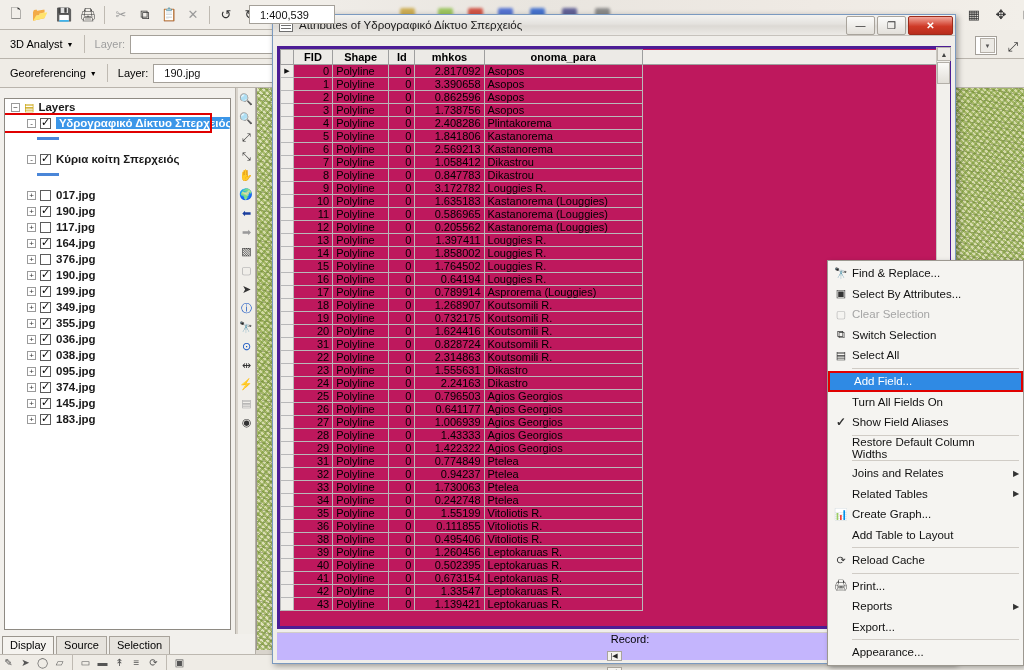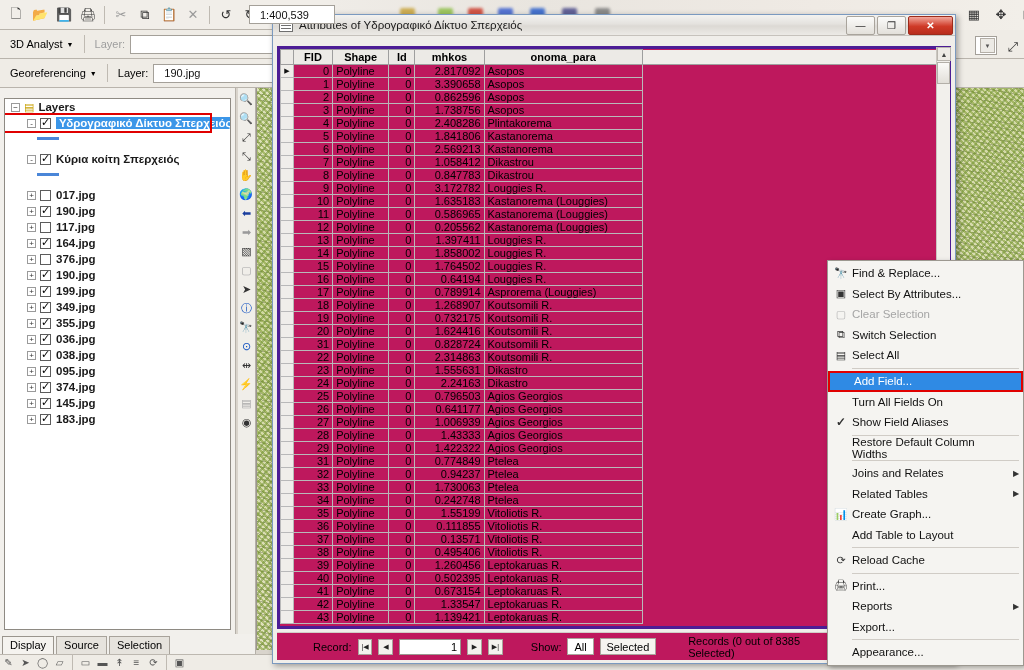--- a/index.html
+++ b/index.html
@@ -203,22 +203,22 @@
   }
   .vs-thumb {
     width: 13px; height: 22px; margin: 1px auto 0;
     background: linear-gradient(180deg,#fbfaf8,#e2dfd9);
     border: 1px solid #b3afa8;
   }
 
   .win-status {
     position: absolute; left: 4px; right: 4px; bottom: 3px; height: 28px;
     display: flex; align-items: center; gap: 6px;
-    background: #be185d; border-top:1px solid #d2cec8; padding: 0 4px;
-    font-size: 11px; color: #000;
+    background: #c4b5fd; border-top:1px solid #d2cec8; padding: 0 4px;
+    font-size: 11px; color: #000; flex-direction: column;
   }
   .navbtn {
     width: 15px; height: 16px; border: 1px solid #a9a49c; background: #f4f2ee;
     display: flex; align-items: center; justify-content: center; font-size: 7px; color: #222;
   }
   .recinput {
     width: 62px; height: 16px; background: #fff; border: 1px solid #9b968f;
     text-align: right; padding-right: 3px; font-size: 11px; line-height: 15px;
   }
   .showbtn {
@@ -818,29 +818,20 @@
               <td class="c-sel"></td>
               <td class="c-fid">36</td>
               <td class="c-shape">Polyline</td>
               <td class="c-id">0</td>
               <td class="c-mhkos">0.111855</td>
               <td class="c-onoma">Vitoliotis R.</td>
               <td class="c-pad"></td>
             </tr>
             <tr>
               <td class="c-sel"></td>
-              <td class="c-fid">37</td>
-              <td class="c-shape">Polyline</td>
-              <td class="c-id">0</td>
-              <td class="c-mhkos">0.13571</td>
-              <td class="c-onoma">Vitoliotis R.</td>
-              <td class="c-pad"></td>
-            </tr>
-            <tr>
-              <td class="c-sel"></td>
               <td class="c-fid">38</td>
               <td class="c-shape">Polyline</td>
               <td class="c-id">0</td>
               <td class="c-mhkos">0.495406</td>
               <td class="c-onoma">Vitoliotis R.</td>
               <td class="c-pad"></td>
             </tr>
             <tr>
               <td class="c-sel"></td>
               <td class="c-fid">39</td>

